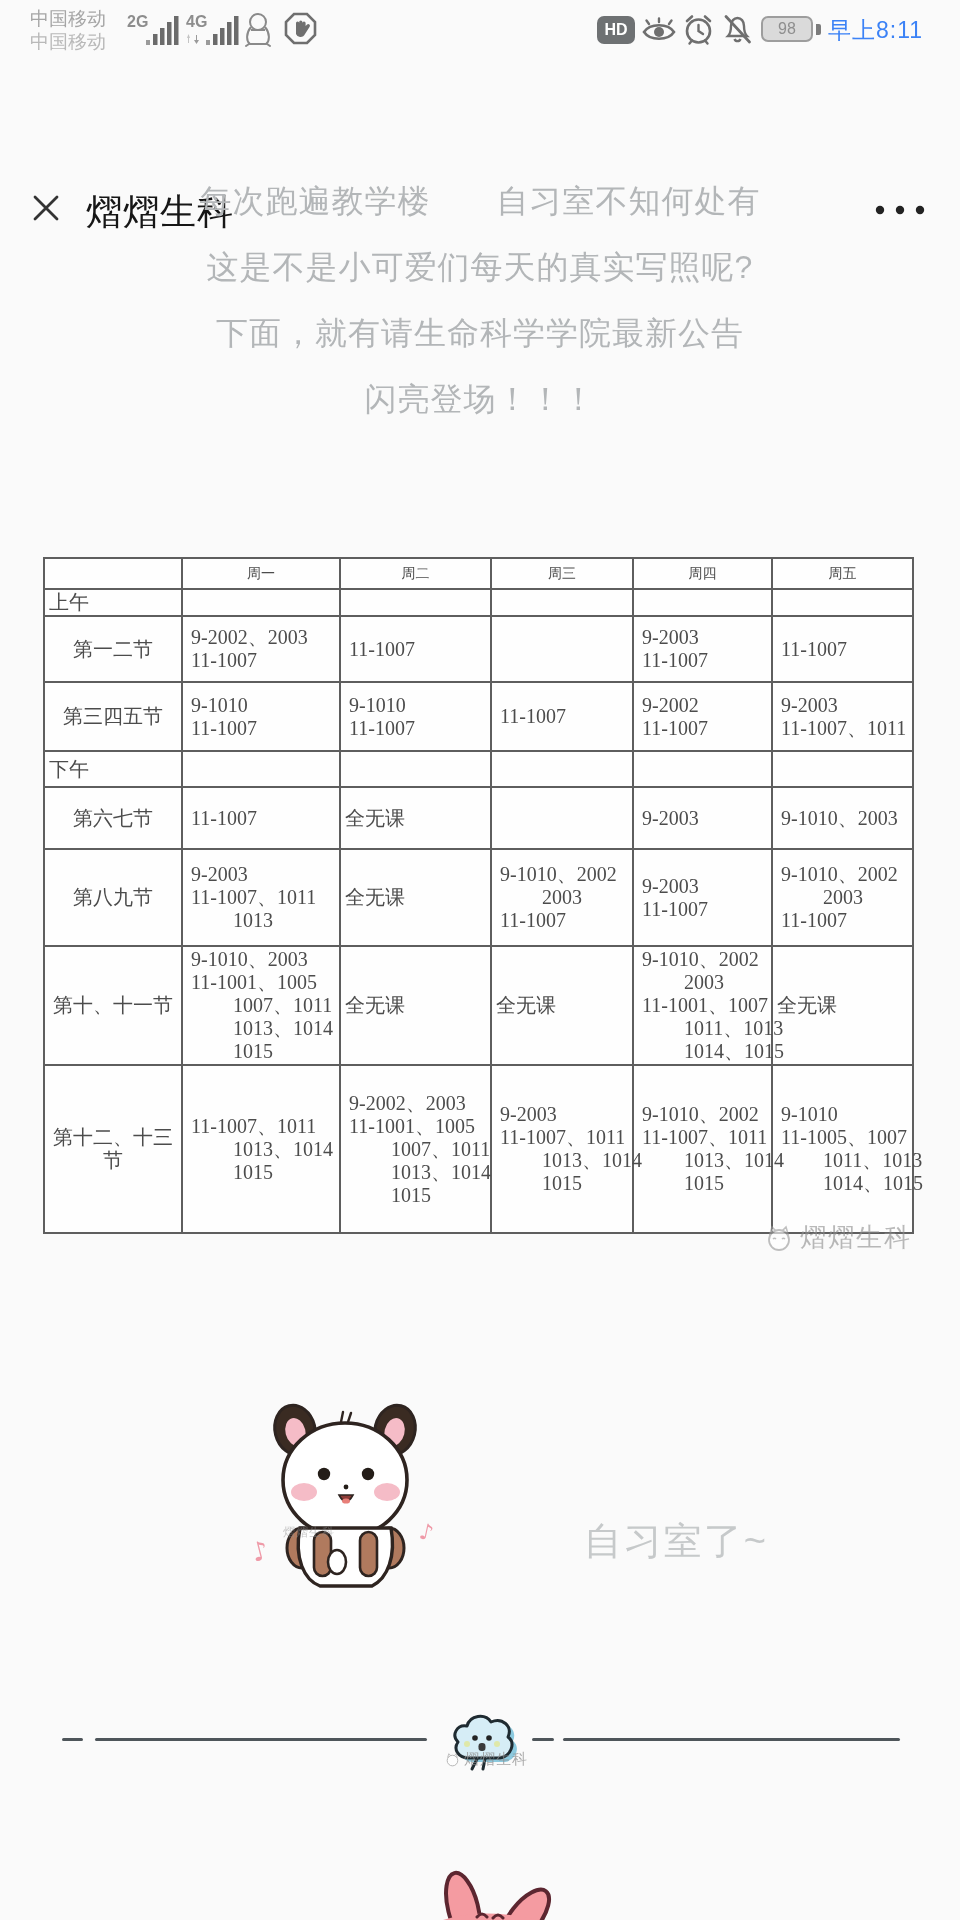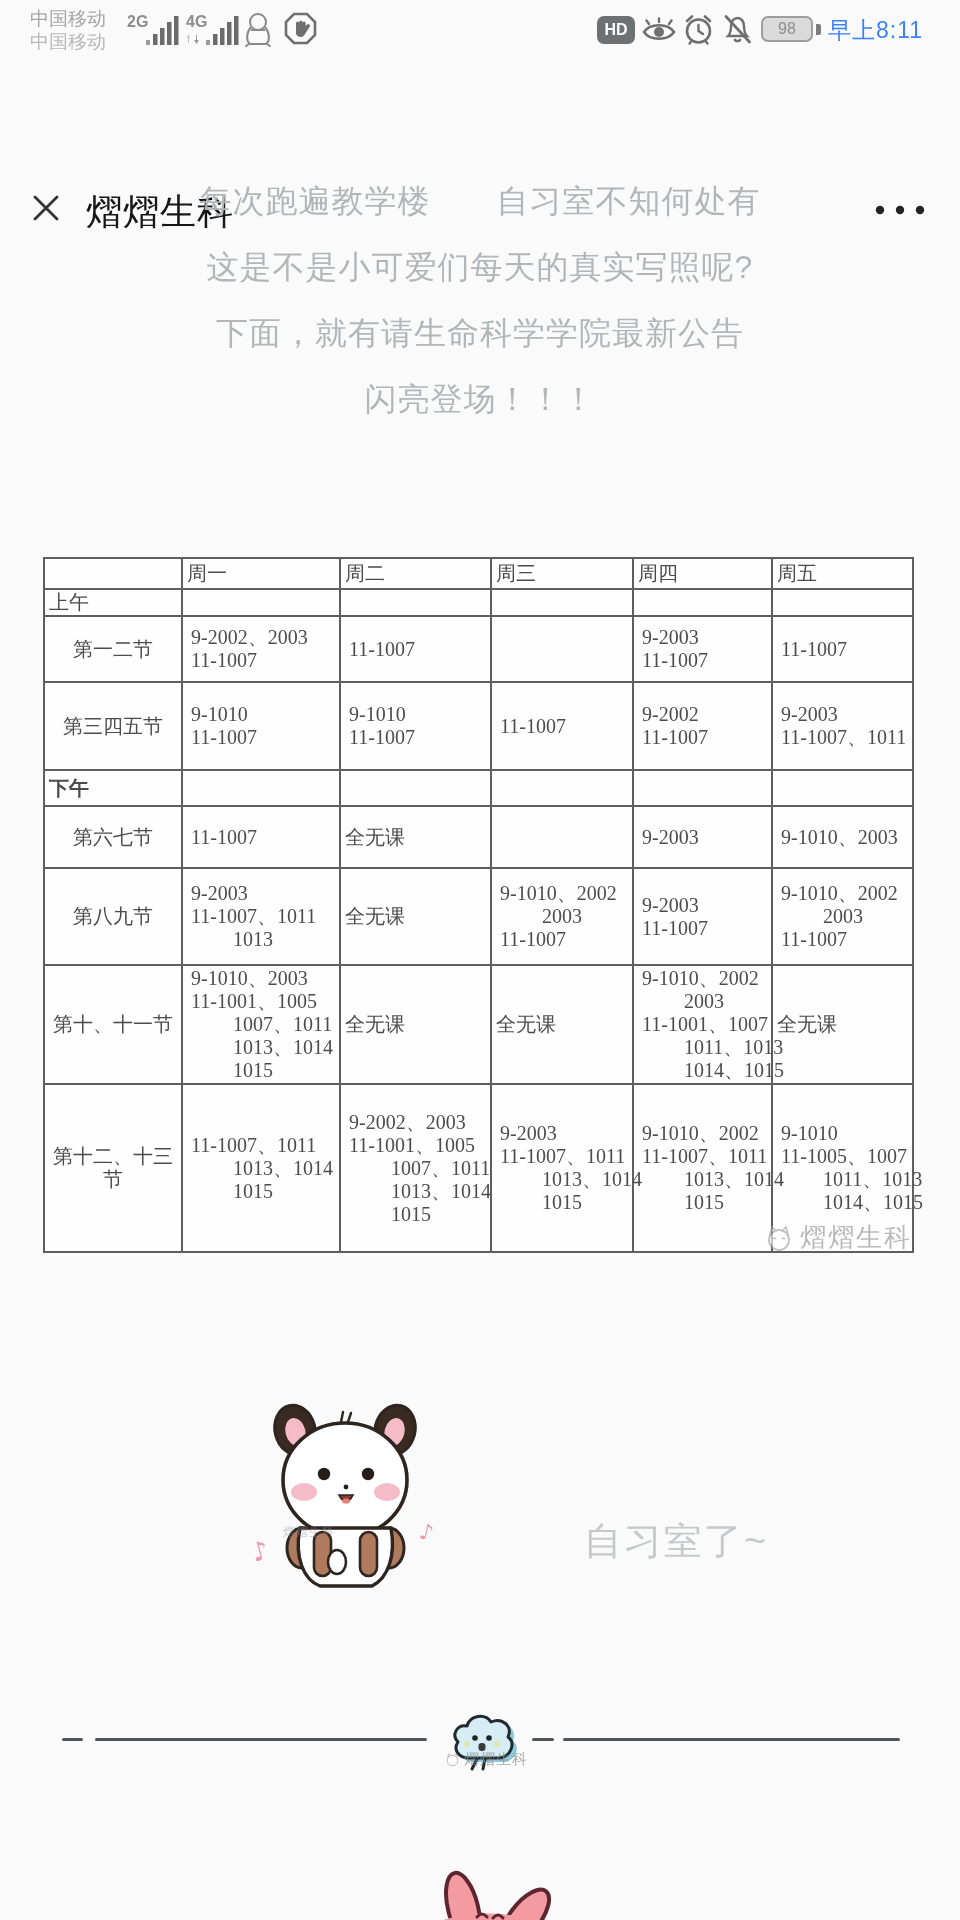--- a/index.html
+++ b/index.html
@@ -42,32 +42,32 @@
   .tablewrap{position:absolute;left:43px;top:557px;width:869px;background:#fefefe;}
   table.sched{border-collapse:collapse;table-layout:fixed;width:869px;
     font-family:"Liberation Serif","DejaVu Serif",serif;color:#4c4c4c;}
   table.sched col:nth-child(1){width:138px;}
   table.sched col:nth-child(2){width:158px;}
   table.sched col:nth-child(3){width:151px;}
   table.sched col:nth-child(4){width:142px;}
   table.sched col:nth-child(5){width:139px;}
   table.sched col:nth-child(6){width:141px;}
   table.sched th,table.sched td{border:2px solid #5e5e5e;vertical-align:middle;padding:1px 4px;box-sizing:border-box;}
-  table.sched th{font-weight:normal;font-size:20px;text-align:left;height:31px;}
+  table.sched th{font-weight:normal;font-size:14px;text-align:center;height:31px;}
   table.sched td{font-size:20px;line-height:23px;}
   table.sched td div{white-space:nowrap;}
   .rowlabel{text-align:center;}
   .sec{text-align:left;padding-left:7px;font-size:19px;}
   td .main{text-align:left;padding-left:4px;}
   td .cont{text-align:left;padding-left:46px;}
   td .free{}
   tbody tr:nth-child(1){height:27px;}
   tbody tr:nth-child(2){height:66px;padding-left:15px;}
-  tbody tr:nth-child(3){height:88px;}
-  tbody tr:nth-child(4){height:36px;font-weight:bold;}
+  tbody tr:nth-child(3){height:69px;}
+  tbody tr:nth-child(4){height:36px;}
   tbody tr:nth-child(5){height:62px;}
   tbody tr:nth-child(6){height:97px;}
   tbody tr:nth-child(7){height:28px;}
   tbody tr:nth-child(8){height:168px;}
   tbody tr:nth-child(9){height:144px;}
 
   
   .wm{position:absolute;display:flex;align-items:center;color:#8f8f8f;font-family:"Liberation Serif",serif;}
   .wm-table{left:763px;top:1220px;font-size:26px;opacity:.62;letter-spacing:2px;}
   .wm-divider{left:444px;top:1750px;font-size:15px;opacity:.75;letter-spacing:1px;}

